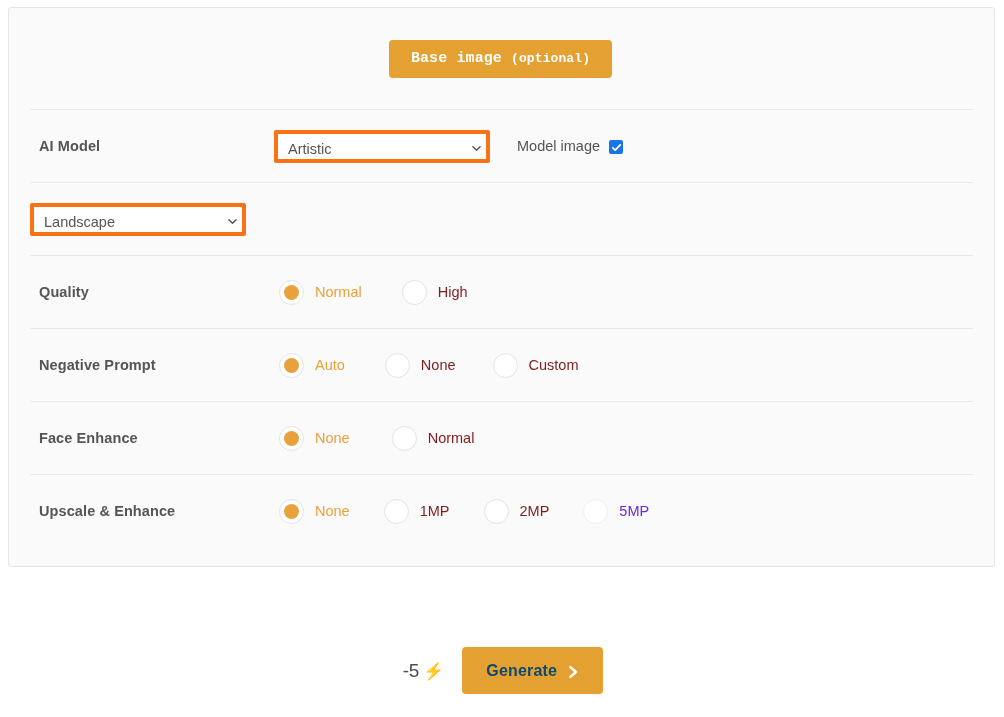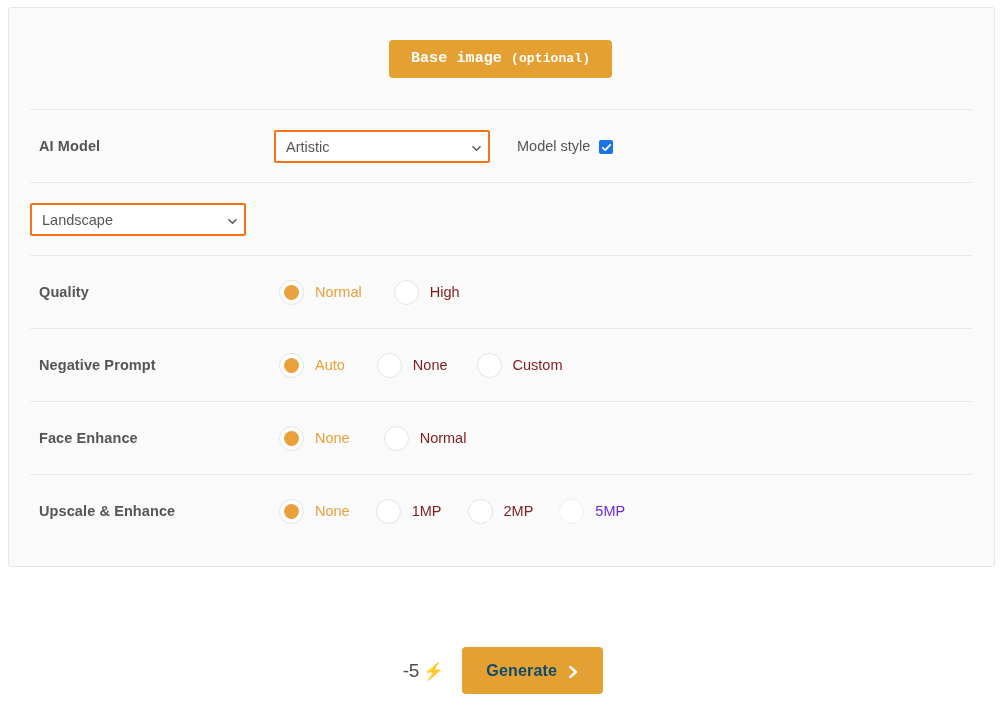--- a/index.html
+++ b/index.html
@@ -98,21 +98,21 @@
     height: 33px;
   }
   select.styled-select {
     appearance: none;
     -webkit-appearance: none;
     -moz-appearance: none;
     width: 216px;
     height: 33px;
     box-sizing: border-box;
     padding: 0 26px 0 10px;
-    border: 2px solid #f97316;
+    border: 4px solid #f97316;
     border-radius: 2px;
     background: #ffffff;
     color: #555555;
     font-size: 14.5px;
     font-family: "Liberation Sans", sans-serif;
     line-height: 31px;
     cursor: pointer;
   }
   .select-arrow {
     position: absolute;
@@ -147,20 +147,21 @@
     cursor: pointer;
     position: relative;
     top: 1px;
   }
   .cbx svg { display: block; }
 
   
   .radio-list {
     display: flex;
     align-items: center;
+    gap: 8px;
   }
   .radio-opt {
     display: flex;
     align-items: center;
     cursor: pointer;
     margin-right: 24px;
   }
   .radio-opt.disabled { cursor: default; }
 
   .radio-mark {
@@ -281,21 +282,21 @@
           <select class="styled-select">
             <option>Artistic</option>
           </select>
           <span class="select-arrow">
             <svg width="9" height="9" viewBox="0 0 10 10">
                 <path d="M1 3 L5 7 L9 3" fill="none" stroke="#555" stroke-width="1.6" stroke-linecap="round" stroke-linejoin="round"></path>
               </svg>
           </span>
         </div>
         <div class="checkbox-group">
-          <span class="checkbox-label">Model style</span>
+          <span class="checkbox-label">Model image</span>
           <span class="cbx">
             <svg width="11" height="11" viewBox="0 0 12 12">
                 <path d="M2 6.3 L4.6 8.9 L10 3.2" fill="none" stroke="#ffffff" stroke-width="1.9" stroke-linecap="round" stroke-linejoin="round"></path>
               </svg>
           </span>
         </div>
       </div>
     </div>
 
     <div class="setting-row">

